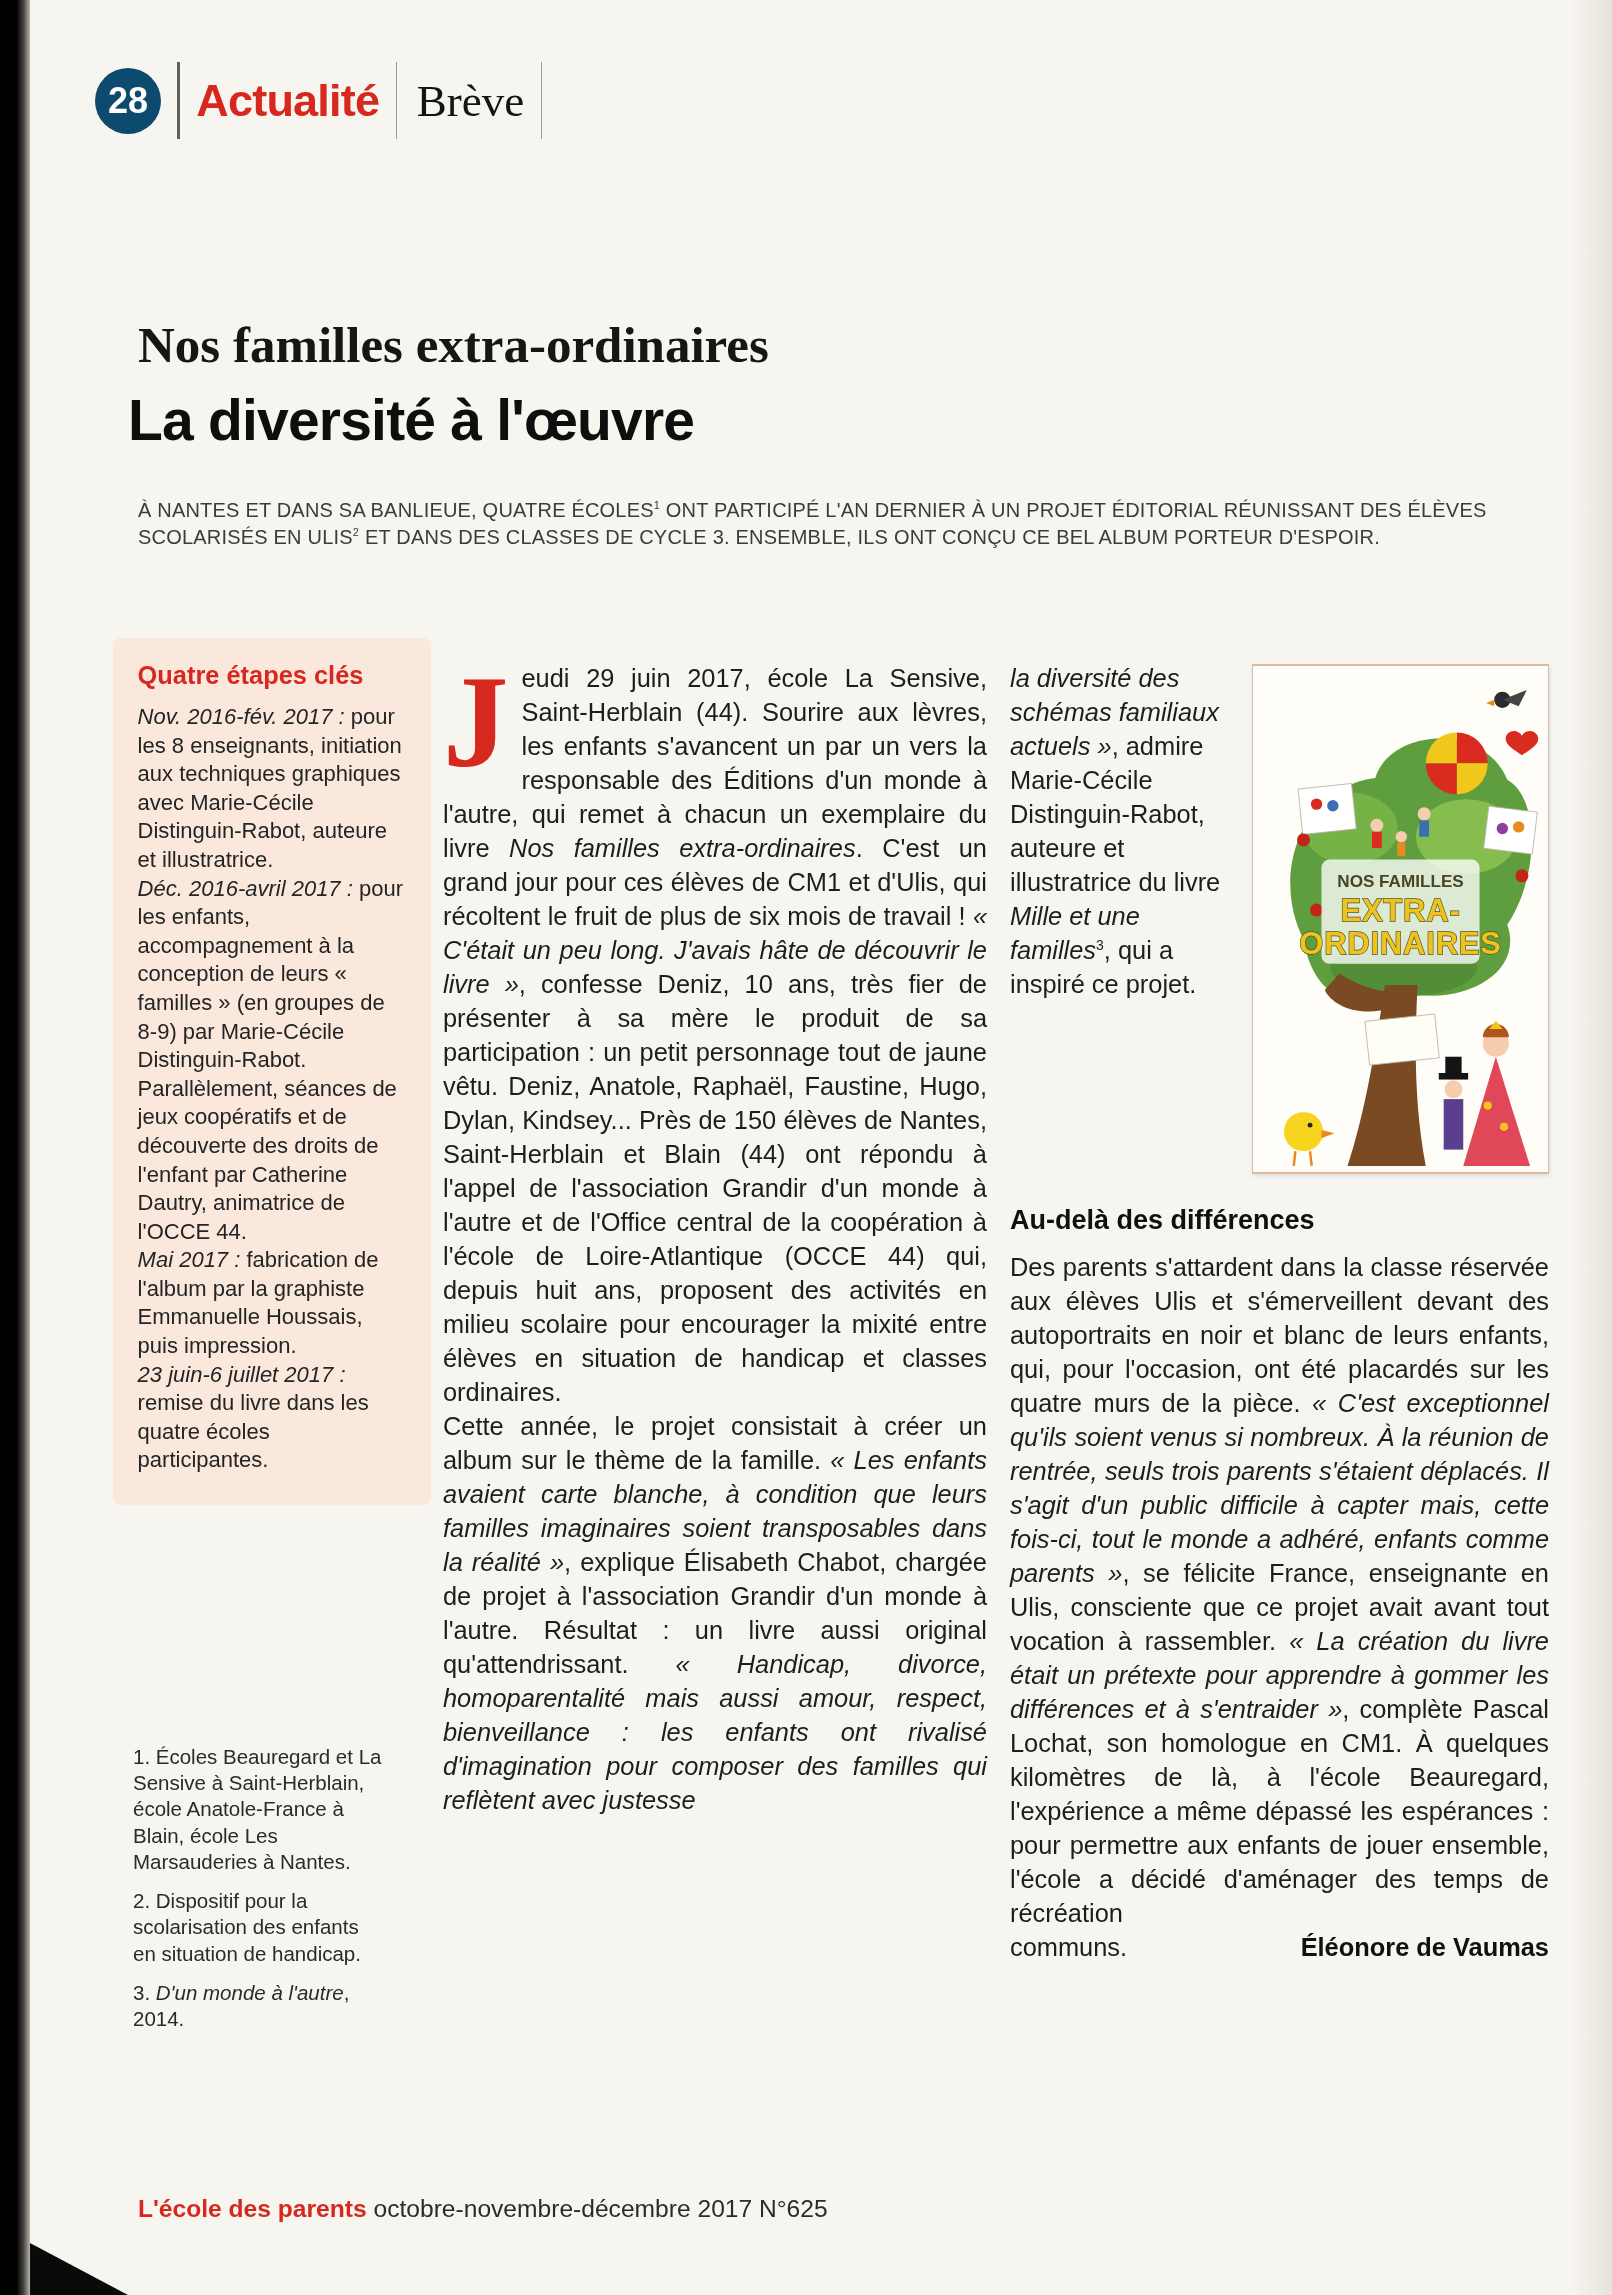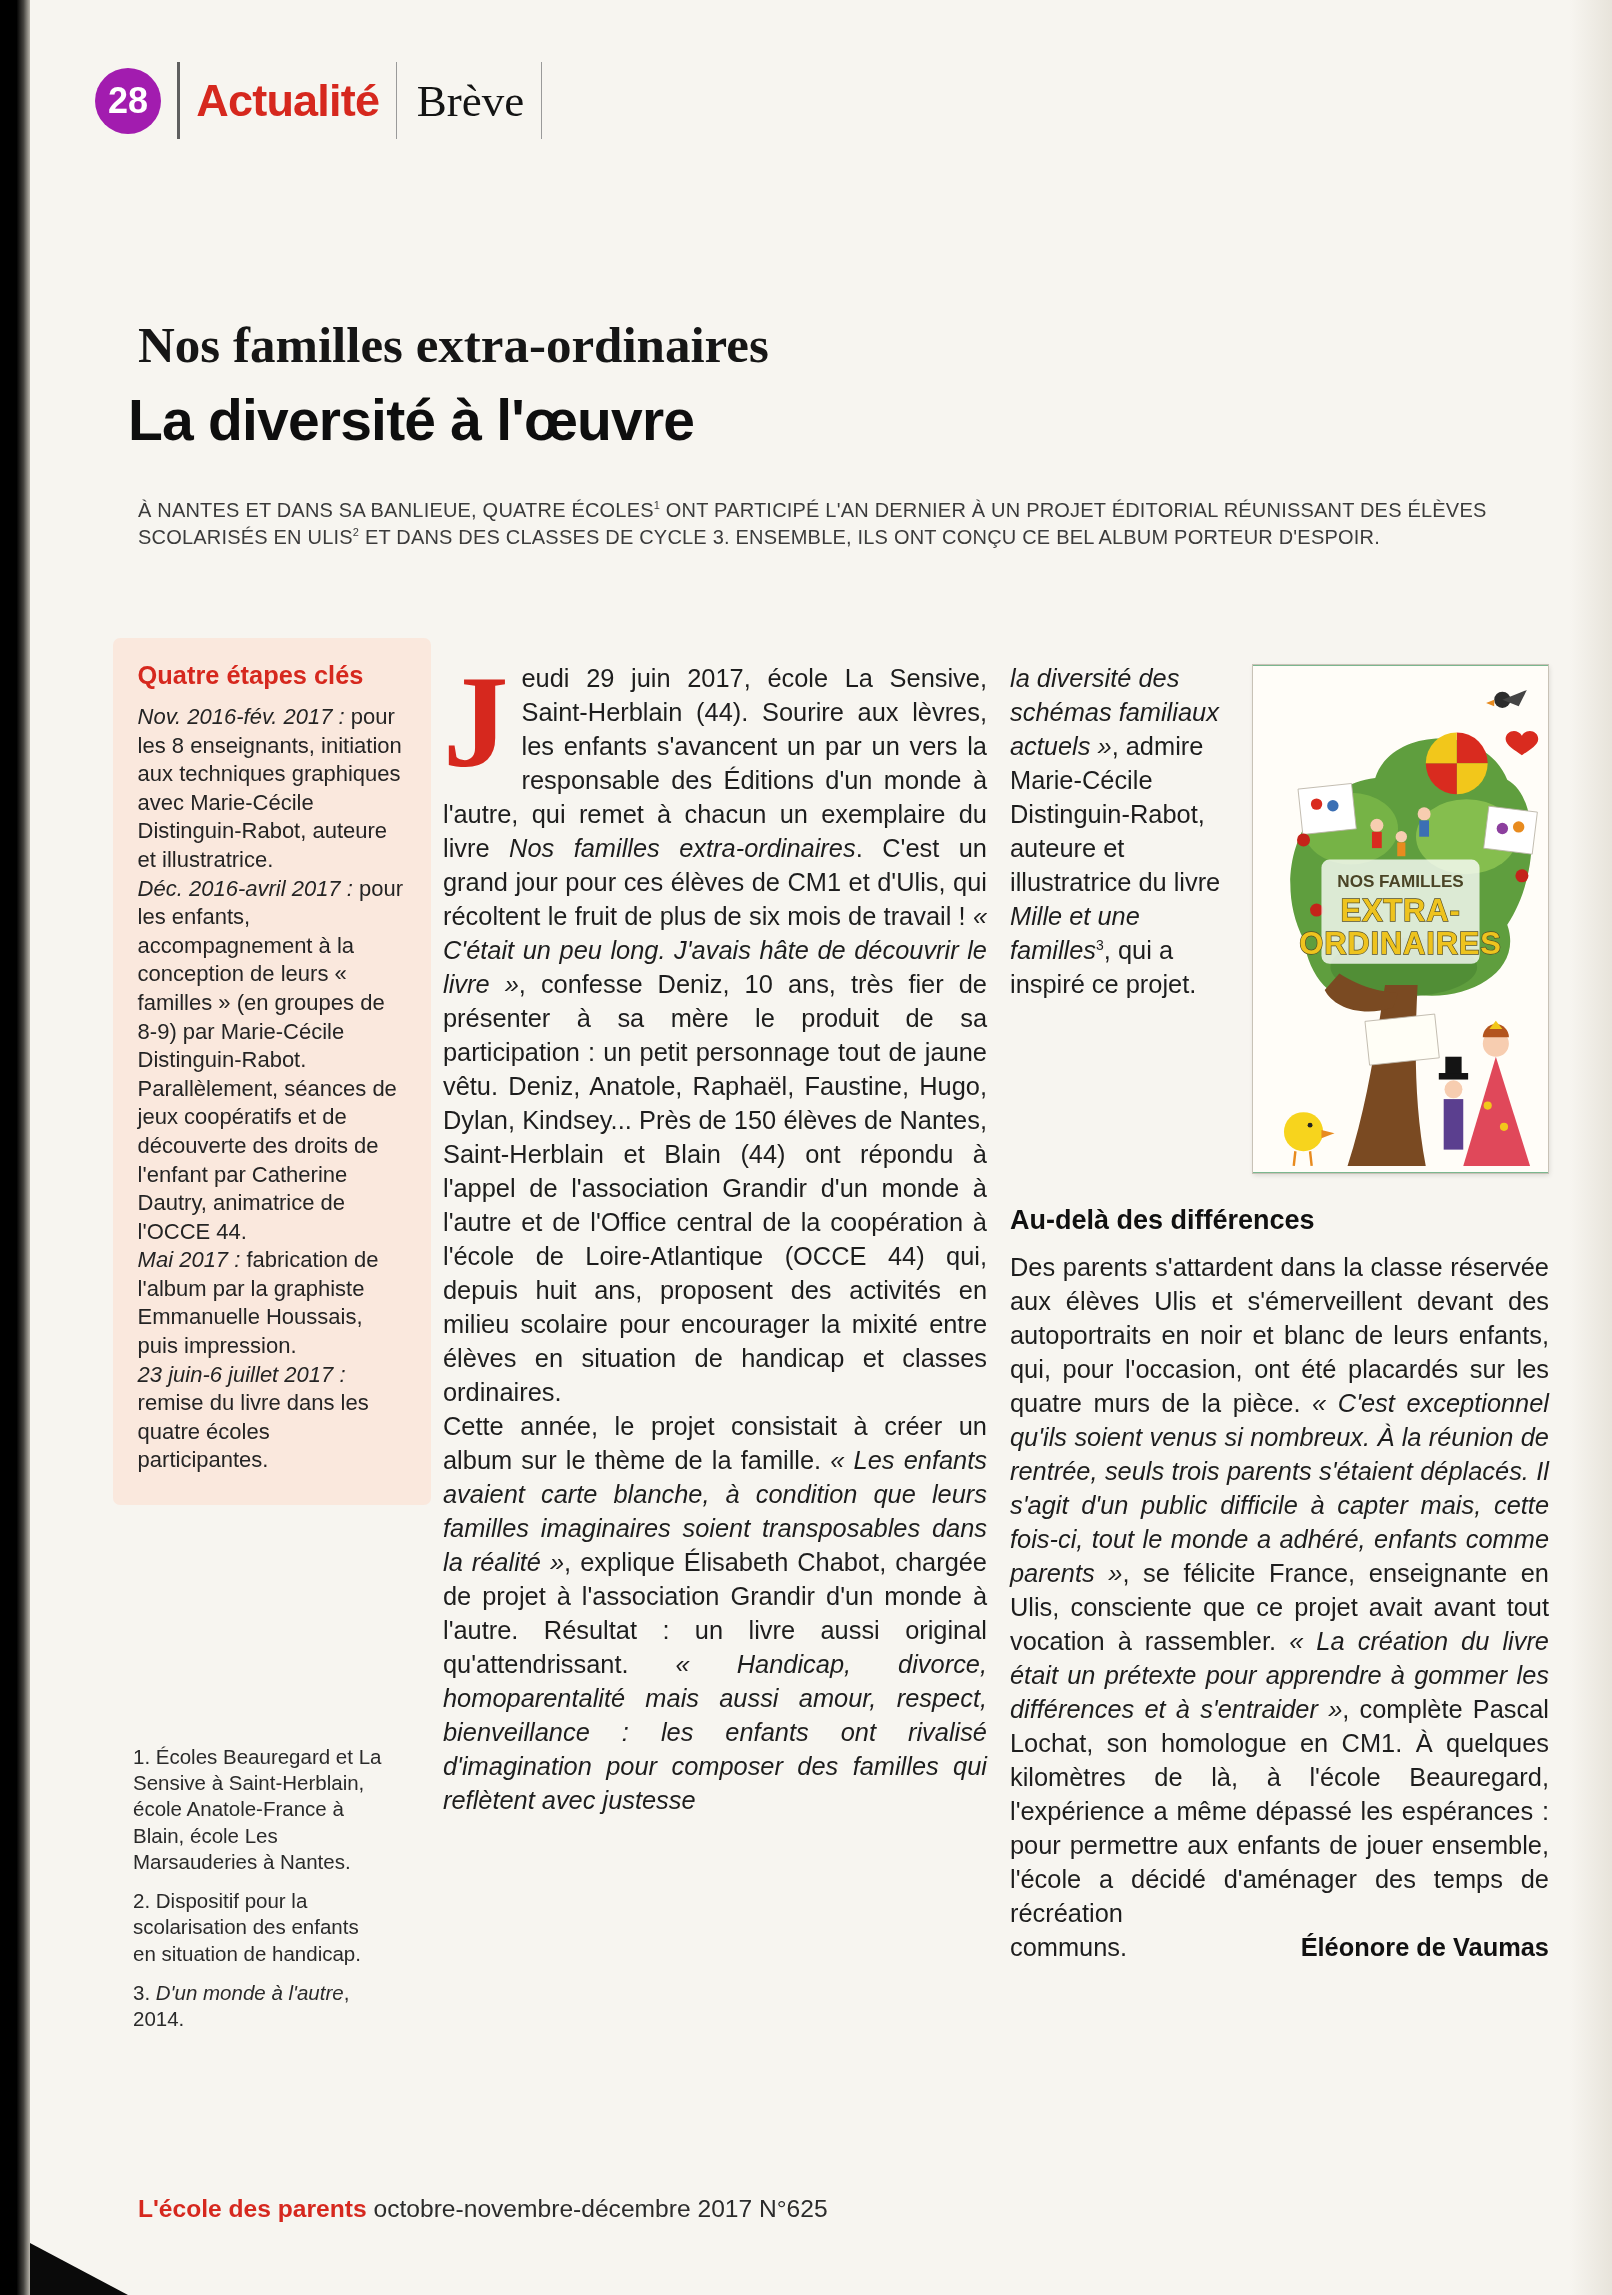--- a/index.html
+++ b/index.html
@@ -25,21 +25,21 @@
   }
   .page-shadow {
     position:absolute; right:0; top:0; width:48px; height:100%;
     background:linear-gradient(270deg, #e7e3da 0%, rgba(231,227,218,0) 90%);
     pointer-events:none;
   }
 
   
   .masthead { position:absolute; left:95px; top:62px; display:flex; align-items:center; }
   .badge {
-    width:66px; height:66px; border-radius:50%; background:#a21caf; color:#fff;
+    width:66px; height:66px; border-radius:50%; background:#0c4a6e; color:#fff;
     font-weight:bold; font-size:36px; display:flex; align-items:center; justify-content:center;
   }
   .vdiv { width:2.5px; height:77px; background:#5f5f5f; margin:0 16.4px; }
   .vdiv.thin { width:1.6px; background:#9a9a9a; }
   .section-label { color:var(--accent,#d6281e); font-weight:bold; font-size:45px; letter-spacing:-0.8px; }
   .rubric-label { font-family:"Liberation Serif", serif; font-size:45px; color:#141414; margin-left:3.3px; }
 
   
   .kicker {
     position:absolute; left:138px; top:316px;
@@ -80,21 +80,21 @@
   }
 
   
   .right-col {
     position:absolute; left:1010px; top:661px; width:539px;
     font-size:25.4px; line-height:34px; color:#1d1d1d;
   }
   .right-intro { min-height:533px; text-align:left; }
   .book-cover {
     float:right; width:297px; height:510px; margin:3.3px 0 9.8px 19.7px;
-    background:#15803d; border:0.8px solid #c8c2b6; box-shadow:0.8px 1.6px 4.9px rgba(0,0,0,0.12);
+    background:#f97316; border:0.8px solid #c8c2b6; box-shadow:0.8px 1.6px 4.9px rgba(0,0,0,0.12);
   }
   .book-cover svg { display:block; width:100%; height:100%; }
   .cover-title-small { font-family:"Liberation Sans",sans-serif; font-weight:bold; font-size:21px; fill:#4a4426; }
   .cover-title-big {
     font-family:"Liberation Sans",sans-serif; font-weight:bold; font-size:38px;
     fill:#eec31e; stroke:#575025; stroke-width:1.6px; paint-order:stroke;
     letter-spacing:1px;
   }
   .subheading { font-weight:bold; font-size:27px; margin:9px 0 13px; clear:both; color:#101010; }
   .right-par { text-align:justify; }

